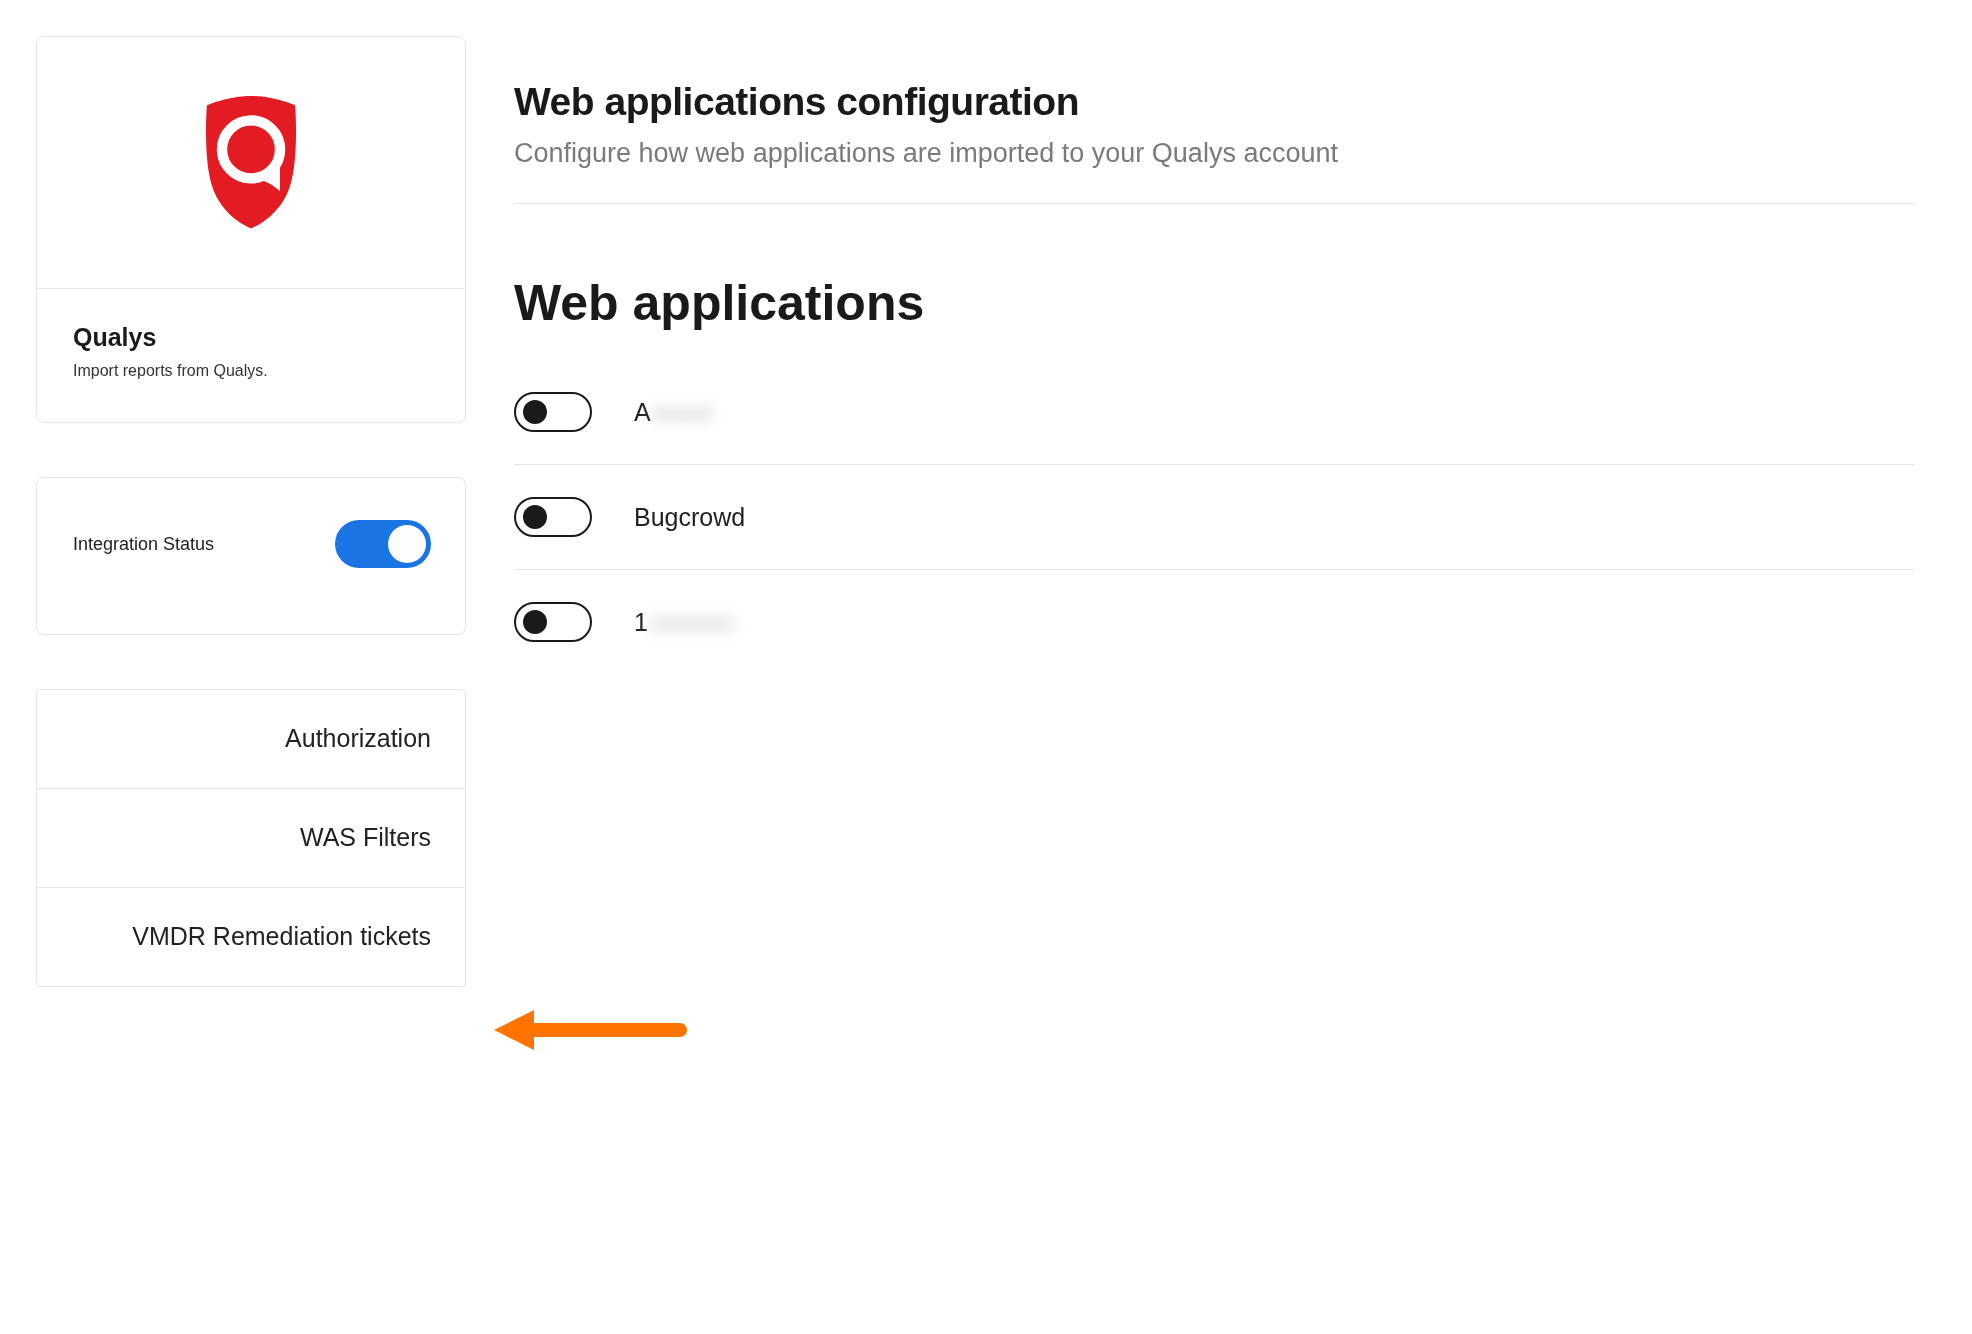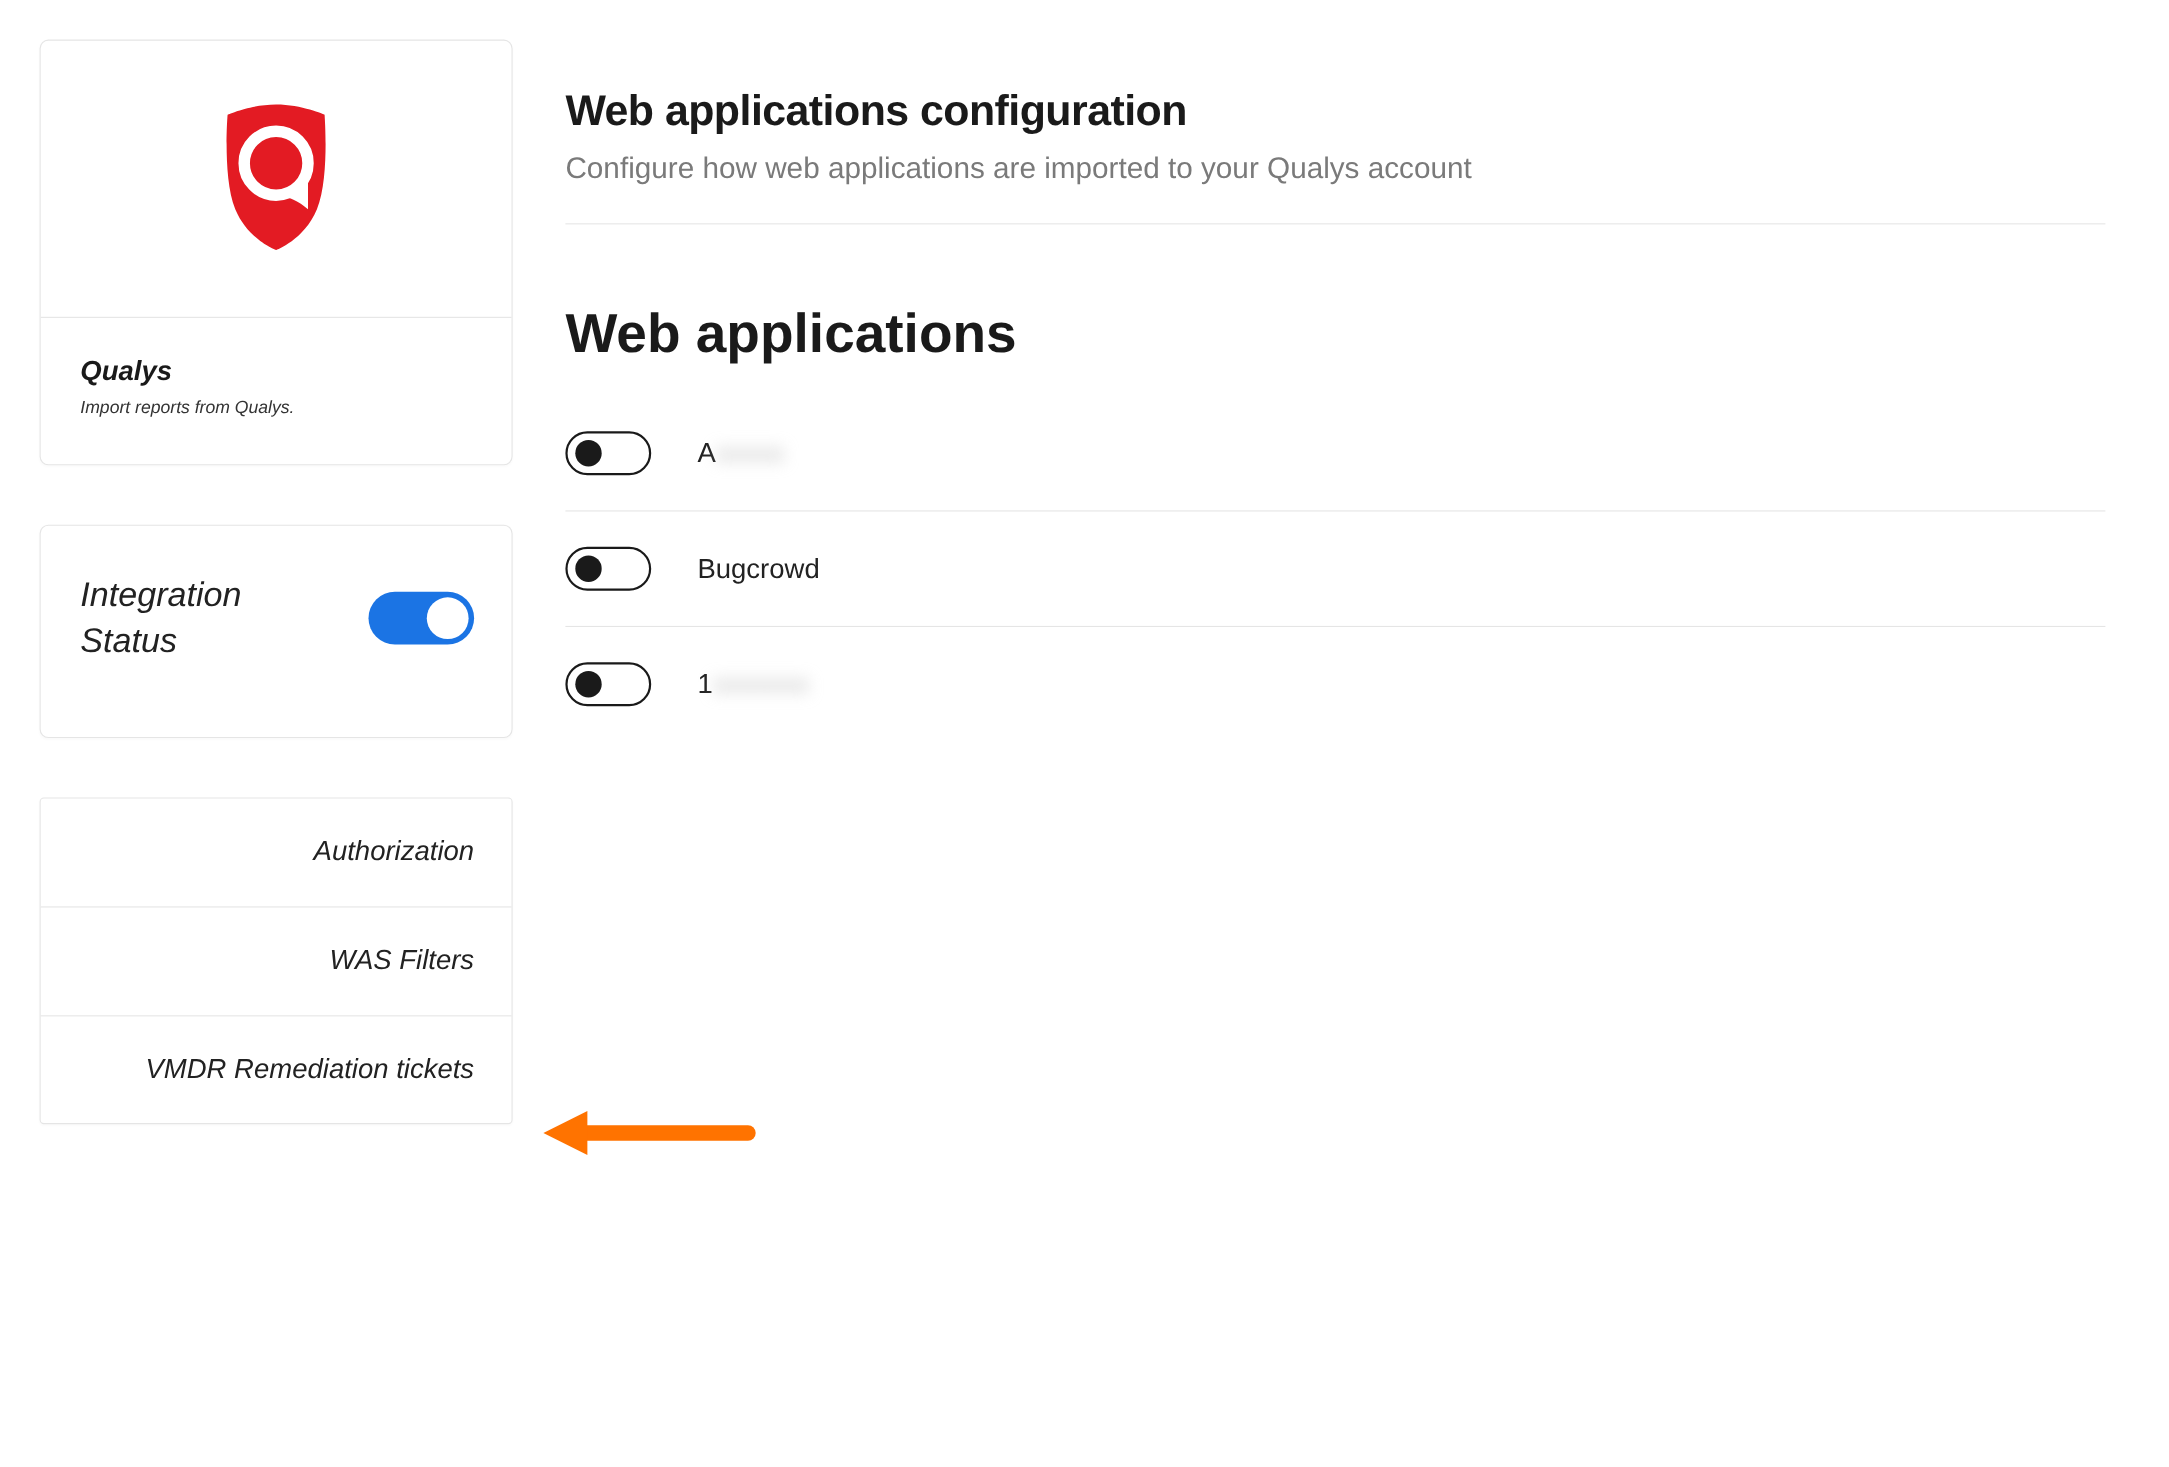--- a/index.html
+++ b/index.html
@@ -16,21 +16,20 @@
     gap: 48px;
     align-items: flex-start;
   }
   
   .sidebar {
     width: 430px;
     flex: 0 0 430px;
     display: flex;
     flex-direction: column;
     gap: 54px;
-    font-style: italic;
   }
   .card {
     border: 1px solid #e5e5e5;
     border-radius: 8px;
     background: #fff;
     box-shadow: 0 1px 2px rgba(0,0,0,0.02);
   }
   .qualys-card .logo-wrap {
     display: flex;
     align-items: center;
@@ -53,21 +52,21 @@
     color: #333;
     font-weight: 400;
   }
   .status-card {
     padding: 42px 34px 66px 36px;
     display: flex;
     align-items: center;
     justify-content: space-between;
   }
   .status-card .label {
-    font-size: 31px;
+    font-size: 18px;
     line-height: 1.35;
     color: #222;
     max-width: 180px;
   }
   
   .toggle-on {
     width: 96px;
     height: 48px;
     border-radius: 999px;
     background: #1b74e4;

